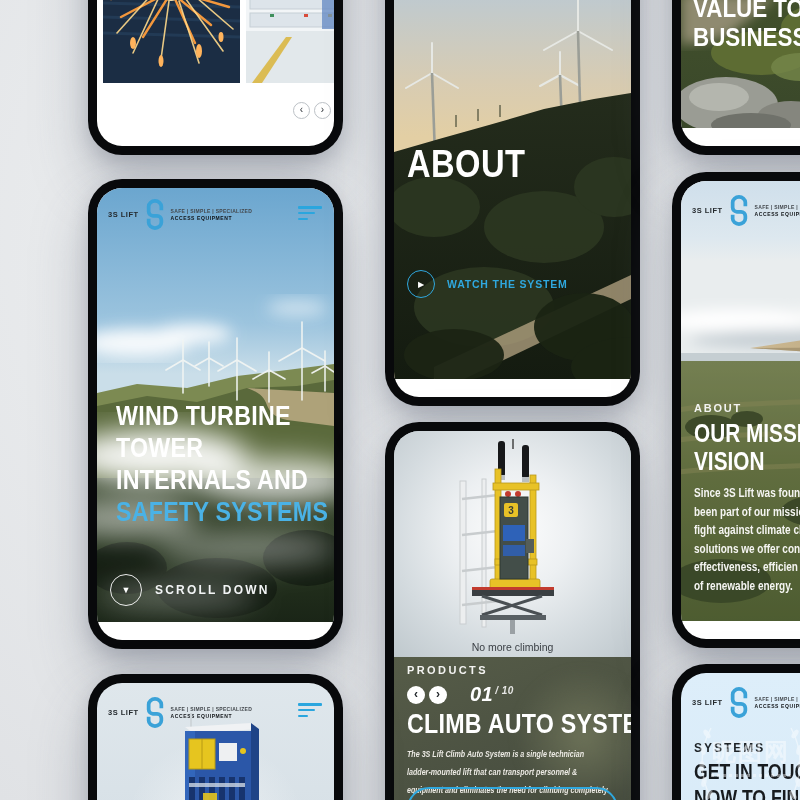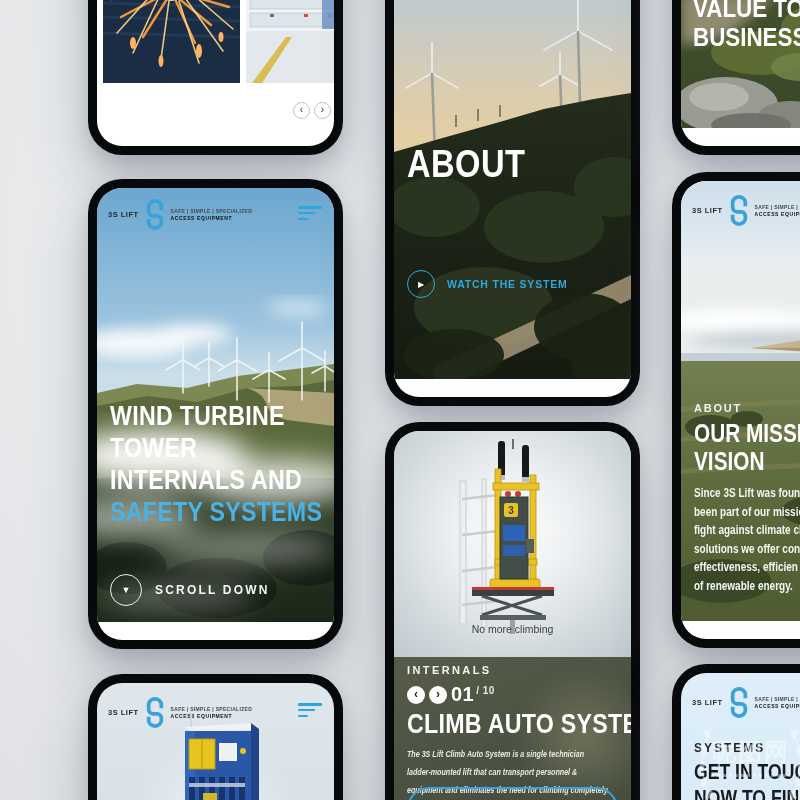--- a/index.html
+++ b/index.html
@@ -240,21 +240,21 @@
         <span class="logo-tag">
           <span class="t1">SAFE | SIMPLE | SPECIALIZED</span>
           <span class="t2">ACCESS EQUIPMENT</span>
         </span>
       </div>
       <div class="burger" style="right:12px;top:18px;">
           <i class="b1"></i>
           <i class="b2"></i>
           <i class="b3"></i>
         </div>
-      <div class="abs hero-title" style="left:13px;top:212px;">
+      <div class="abs hero-title" style="left:19px;top:212px;">
         <span class="cond sx86">WIND TURBINE</span><br>
         <span class="cond sx86">TOWER</span><br>
         <span class="cond sx86">INTERNALS AND</span><br>
         <span class="cond sx86 accent">SAFETY SYSTEMS</span>
       </div>
       <div class="abs scroll-row" style="left:13px;top:386px;">
         <div class="ring-btn">
             <span>▼</span>
           </div>
         <span class="scroll-label">SCROLL DOWN</span>
@@ -365,32 +365,32 @@
           <rect x="88" y="100" width="8" height="14" fill="#555e59"></rect>
           <rect x="34" y="150" width="82" height="7" fill="#3a3f42"></rect>
           <rect x="34" y="148" width="82" height="3" fill="#c23b2e"></rect>
           <g stroke="#4a5054" stroke-width="3">
               <line x1="44" y1="157" x2="104" y2="176"></line>
               <line x1="104" y1="157" x2="44" y2="176"></line>
             </g>
           <rect x="42" y="176" width="66" height="5" fill="#585f63"></rect>
           <rect x="72" y="181" width="5" height="14" fill="#9aa0a4"></rect>
         </svg>
-        <div class="abs prod-caption" style="top:192px;">No more climbing</div>
+        <div class="abs prod-caption" style="top:210px;">No more climbing</div>
       </div>
       <div class="abs" style="left:0;top:226px;width:237px;height:316px;
            background:linear-gradient(160deg,#565c48 0%,#4a5041 40%,#3e4438 100%);">
         <div class="abs" style="left:120px;top:10px;width:140px;height:140px;border-radius:50%;
              background:radial-gradient(circle,#7d8263aa 0%,transparent 70%);filter:blur(6px);"></div>
       </div>
-      <div class="abs prod-lbl" style="left:13px;top:233px;">INTERNALS</div>
+      <div class="abs prod-lbl" style="left:13px;top:233px;">PRODUCTS</div>
       <div class="abs" style="left:13px;top:252px;display:flex;gap:4px;align-items:center;">
         <div class="nav-circle">‹</div>
         <div class="nav-circle">›</div>
-        <div class="counter" style="margin-left:0;">
+        <div class="counter" style="margin-left:19px;font-style:italic;">
           <span>01</span><span class="suffix">/ 10</span>
         </div>
       </div>
       <div class="abs" style="left:13px;top:278px;">
         <span class="cond sx86 prod-head">CLIMB AUTO SYSTEM</span>
       </div>
       <div class="abs" style="left:13px;top:312px;font-style:italic;">
         <div class="prod-line cond sx75">The 3S Lift Climb Auto System is a single technician</div>
         <div class="prod-line cond sx75">ladder-mounted lift that can transport personnel &amp;</div>
         <div class="prod-line cond sx75">equipment and eliminates the need for climbing completely.</div>

